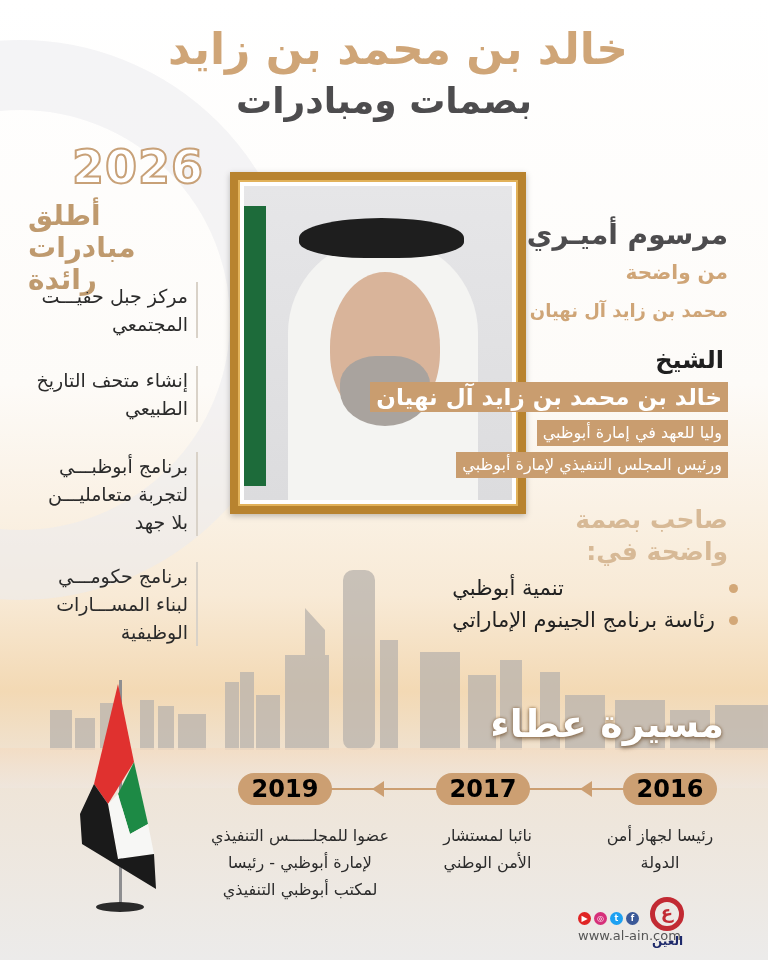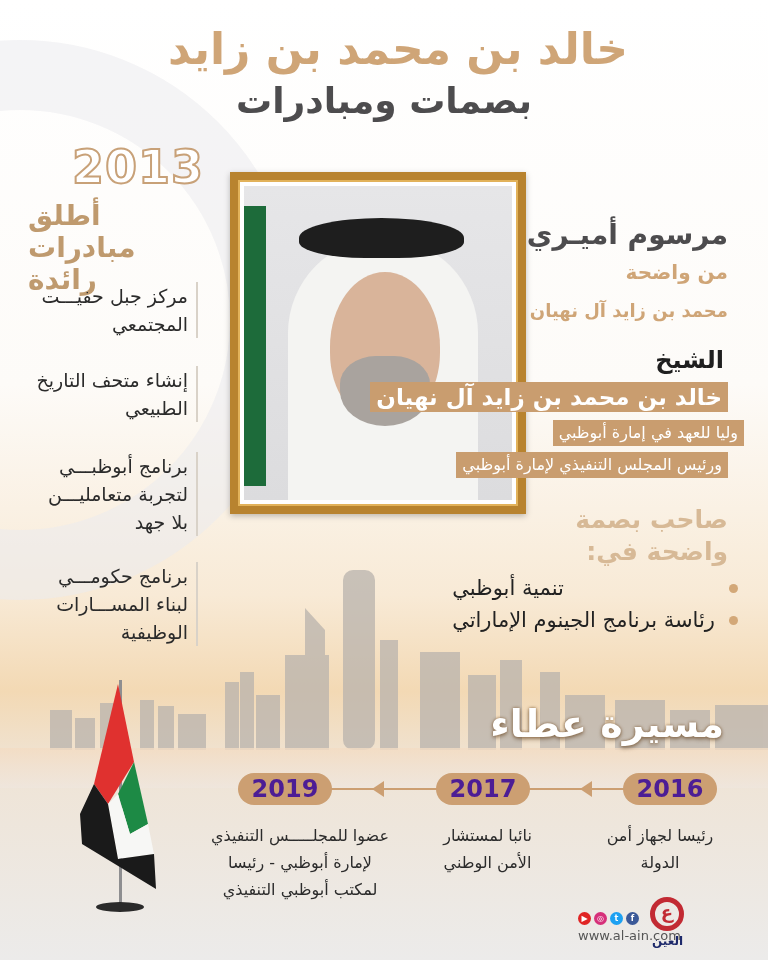--- a/index.html
+++ b/index.html
@@ -37,39 +37,39 @@
   .face { position:absolute; left:86px; top:86px; width:110px; height:150px; border-radius:50% 50% 46% 46%; background:#d9b49a; }
   .beard { position:absolute; left:96px; top:170px; width:90px; height:70px; border-radius:40% 40% 50% 50%; background:#a9a39e; }
 
   
   .decree-title { right:40px; top:218px; font-size:28px; font-weight:bold; color:#4d4c4e; }
   .decree-from { right:40px; top:260px; font-size:20px; font-weight:bold; color:#cfa577; }
   .decree-by { right:40px; top:300px; font-size:18px; font-weight:bold; color:#cfa577; }
   .sheikh-label { right:44px; top:346px; font-size:24px; font-weight:bold; color:#1f1f1f; }
   .band { background:#c99d6f; color:#fff; padding:0 6px; white-space:nowrap; }
   .band-name { right:40px; top:382px; font-size:23px; font-weight:bold; line-height:30px; }
-  .band-role1 { right:24px; top:420px; font-size:16px; line-height:26px; }
+  .band-role1 { right:40px; top:420px; font-size:16px; line-height:26px; }
   .band-role2 { right:40px; top:452px; font-size:16px; line-height:26px; }
   .imprint-heading { right:40px; top:504px; width:200px; text-align:right; font-size:25px; font-weight:bold; color:#d7b996; line-height:32px; }
   .imprint-list { right:30px; top:572px; margin:0; padding:0; list-style:none; }
   .imprint-list li { font-size:21px; color:#222; line-height:32px; display:flex; align-items:center; justify-content:space-between; }
   .dot { width:9px; height:9px; border-radius:50%; background:#d3a878; margin-left:14px; display:inline-block; flex:none; }
 
   
   .skyline { left:0; top:560px; width:768px; height:200px; }
   .water { left:0; top:748px; width:768px; height:40px; background:linear-gradient(180deg,#f3dcc3,#efe6dd); opacity:0.8; }
 
   
   .masira { right:44px; top:702px; font-size:38px; font-weight:bold; color:#fff;
     text-shadow: 0 0 3px #8d6a45, 0 2px 4px rgba(90,60,30,0.6); }
 
   
   .timeline-line { left:300px; top:788px; width:360px; height:2px; background:#cc9f72; }
   .arrow { position:absolute; top:781px; width:0; height:0; border-top:8px solid transparent; border-bottom:8px solid transparent; border-right:12px solid #cc9f72; }
-  .year-pill { position:absolute; top:773px; width:94px; height:32px; border-radius:16px; background:#cc9f72; color:#4c1d95;
+  .year-pill { position:absolute; top:773px; width:94px; height:32px; border-radius:16px; background:#cc9f72; color:#000000;
     font-size:24px; font-weight:bold; text-align:center; line-height:32px; direction:ltr; }
   .tl-desc { position:absolute; top:822px; text-align:center; font-size:16px; color:#2b2b2b; line-height:27px; }
 
   
   .flag-pole { left:119px; top:680px; width:3px; height:225px; background:#8e8e90; }
   .flag-base { left:96px; top:902px; width:48px; height:10px; border-radius:50%; background:#2a2a2a; }
 
   
   .footer-url { left:578px; top:928px; font-size:13px; color:#555; direction:ltr; }
   .social { position:absolute; top:912px; width:13px; height:13px; border-radius:50%; color:#fff; font-size:8px; text-align:center; line-height:13px; font-weight:bold; }
@@ -78,21 +78,21 @@
   .logo-text { left:652px; top:934px; font-size:12px; font-weight:bold; color:#1e2a6b; }
 </style>
 </head>
 <body>
 
 <div class="bg-arc"></div>
 
 <div class="abs title">خالد بن محمد بن زايد</div>
 <div class="abs subtitle">بصمات ومبادرات</div>
 
-<div class="abs year-2022">2013</div>
+<div class="abs year-2022">2026</div>
 <div class="abs initiatives-heading">أطلق مبادرات رائدة</div>
 <div class="abs initiative" style="top:282px;">مركز جبل حفيـــت المجتمعي</div>
 <div class="abs initiative" style="top:366px;">إنشاء متحف التاريخ الطبيعي</div>
 <div class="abs initiative" style="top:452px;">برنامج أبوظبـــي لتجربة متعامليـــن بلا جهد</div>
 <div class="abs initiative" style="top:562px;">برنامج حكومـــي لبناء المســـارات الوظيفية</div>
 
 <div class="abs frame">
   <div class="frame-inner" aria-label="portrait of Sheikh Khaled bin Mohamed bin Zayed">
     <div class="flag-bg"></div>
     <div class="ghutra"></div>

